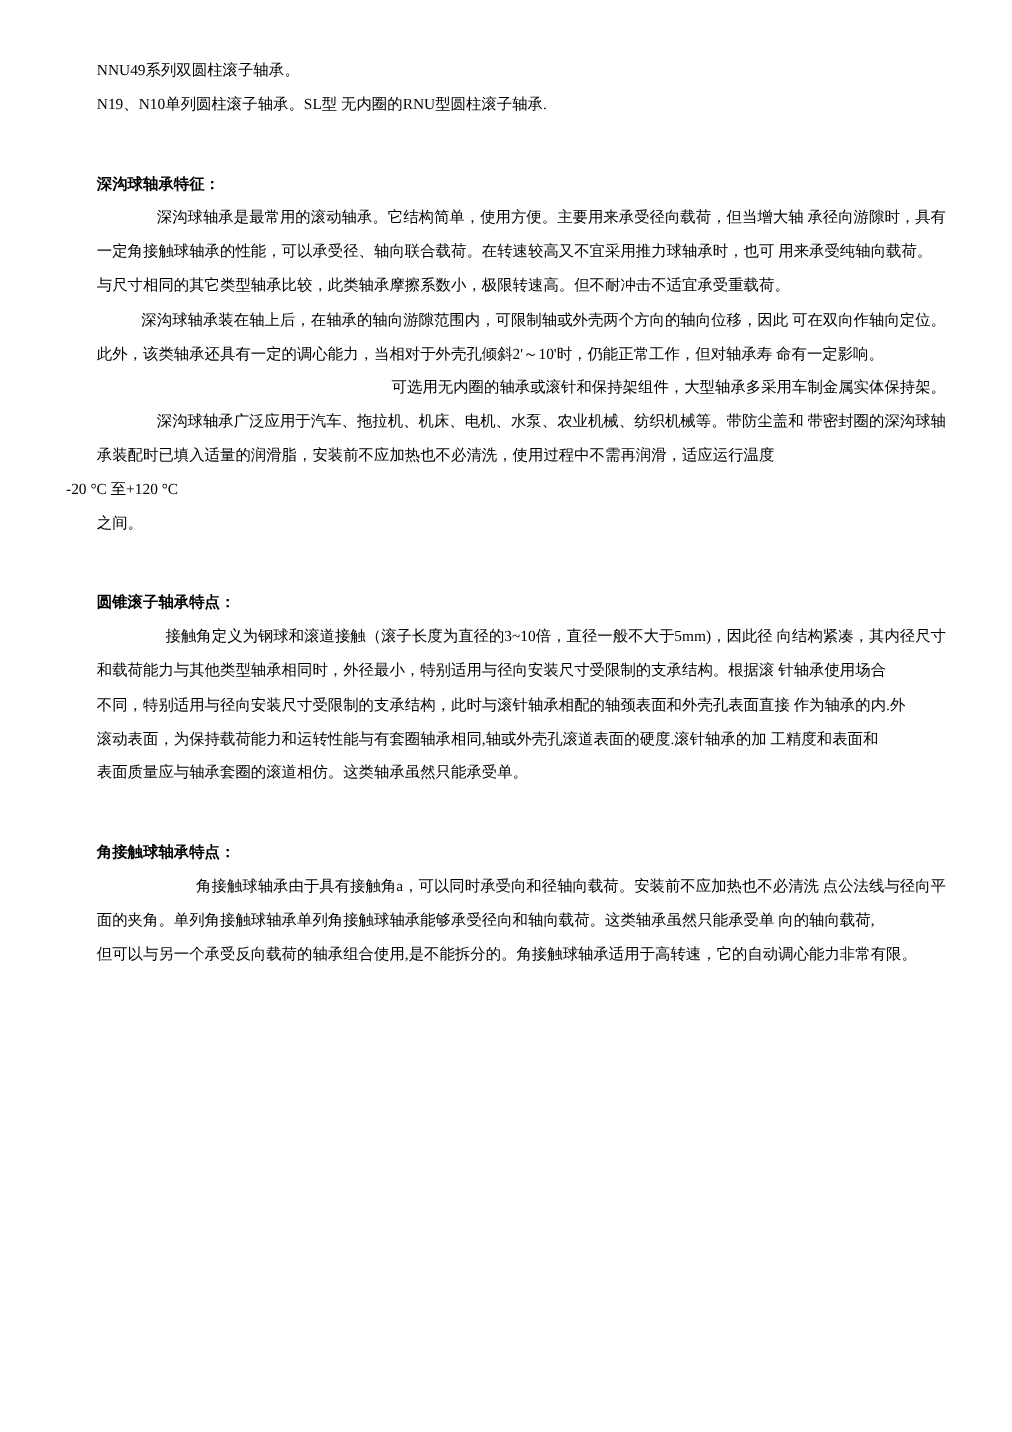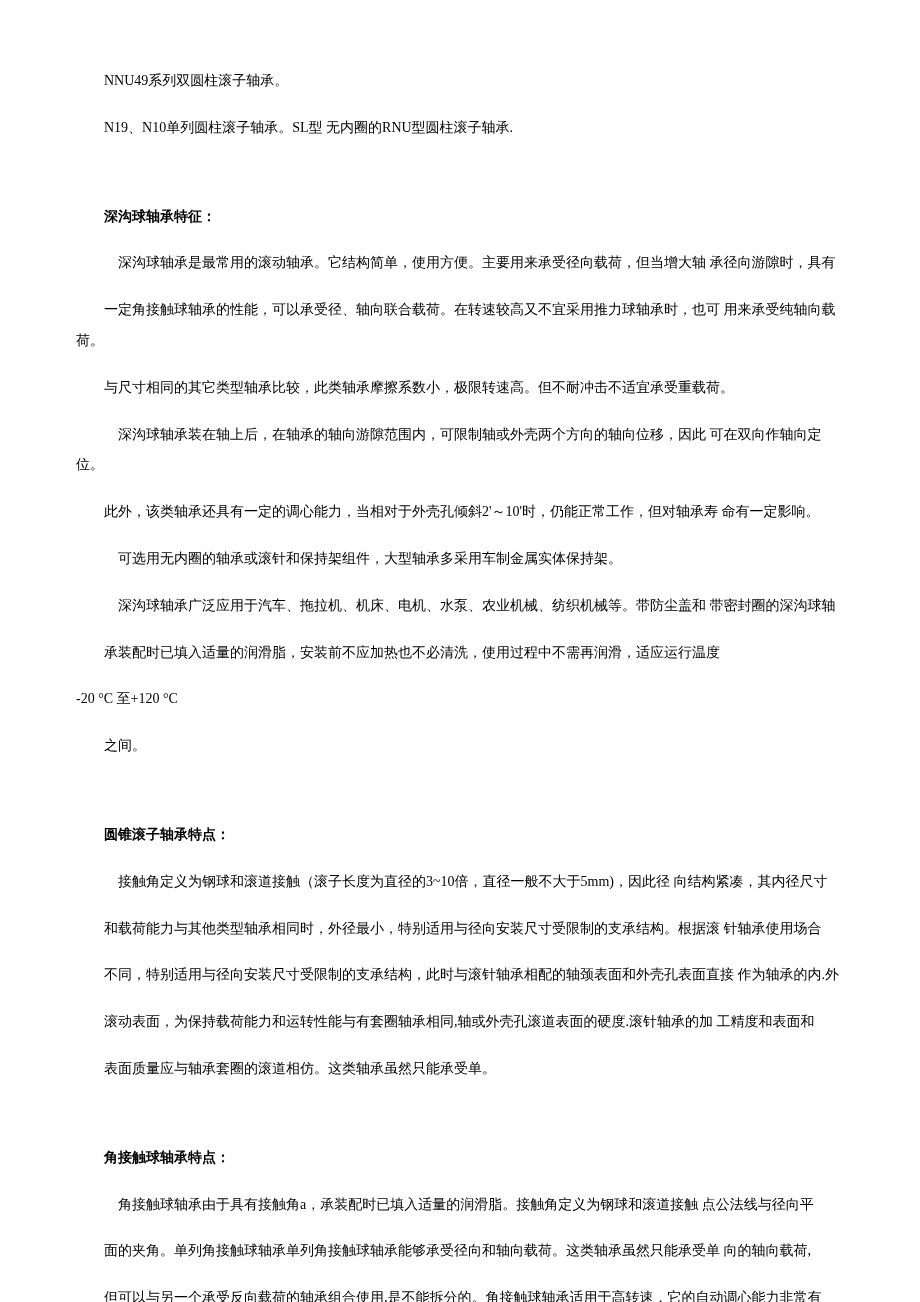--- a/index.html
+++ b/index.html
@@ -10,28 +10,29 @@
       background: #fff;
       max-width: 820px;
       margin: 0 auto;
       padding: 50px 60px;
     }
     .indent-1 {
       text-indent: 2em;
     }
     .indent-2 {
       text-indent: 3em;
+      text-align: right;
     }
     .heading {
       font-weight: bold;
       text-indent: 2em;
       margin-top: 1.5em;
     }
     p {
-      margin: 16px;
+      margin: 0;
       font-family: Liberation Serif, serif;
     }
     .spacer {
       height: 1.5em;
     }
   </style>
 </head>
 <body>
 
 <p class="indent-1">NNU49系列双圆柱滚子轴承。</p>
@@ -56,15 +57,15 @@
 <p class="heading">圆锥滚子轴承特点：</p>
 <p class="indent-2">接触角定义为钢球和滚道接触（滚子长度为直径的3~10倍，直径一般不大于5mm)，因此径  向结构紧凑，其内径尺寸</p>
 <p class="indent-1">和载荷能力与其他类型轴承相同时，外径最小，特别适用与径向安装尺寸受限制的支承结构。根据滚  针轴承使用场合</p>
 <p class="indent-1">不同，特别适用与径向安装尺寸受限制的支承结构，此时与滚针轴承相配的轴颈表面和外壳孔表面直接  作为轴承的内.外</p>
 <p class="indent-1">滚动表面，为保持载荷能力和运转性能与有套圈轴承相同,轴或外壳孔滚道表面的硬度.滚针轴承的加  工精度和表面和</p>
 <p class="indent-1">表面质量应与轴承套圈的滚道相仿。这类轴承虽然只能承受单。</p>
 
 <div class="spacer"></div>
 
 <p class="heading">角接触球轴承特点：</p>
-<p class="indent-2">角接触球轴承由于具有接触角a，承装配时已填入适量的润滑脂。接触角定义为钢球和滚道接触  点公法线与径向平</p>
+<p class="indent-2">角接触球轴承由于具有接触角a，可以同时承受向和径轴向载荷。安装前不应加热也不必清洗  点公法线与径向平</p>
 <p class="indent-1">面的夹角。单列角接触球轴承单列角接触球轴承能够承受径向和轴向载荷。这类轴承虽然只能承受单  向的轴向载荷,</p>
 <p class="indent-1">但可以与另一个承受反向载荷的轴承组合使用,是不能拆分的。角接触球轴承适用于高转速，它的自动调心能力非常有限。</p>
 
 </body></html>

